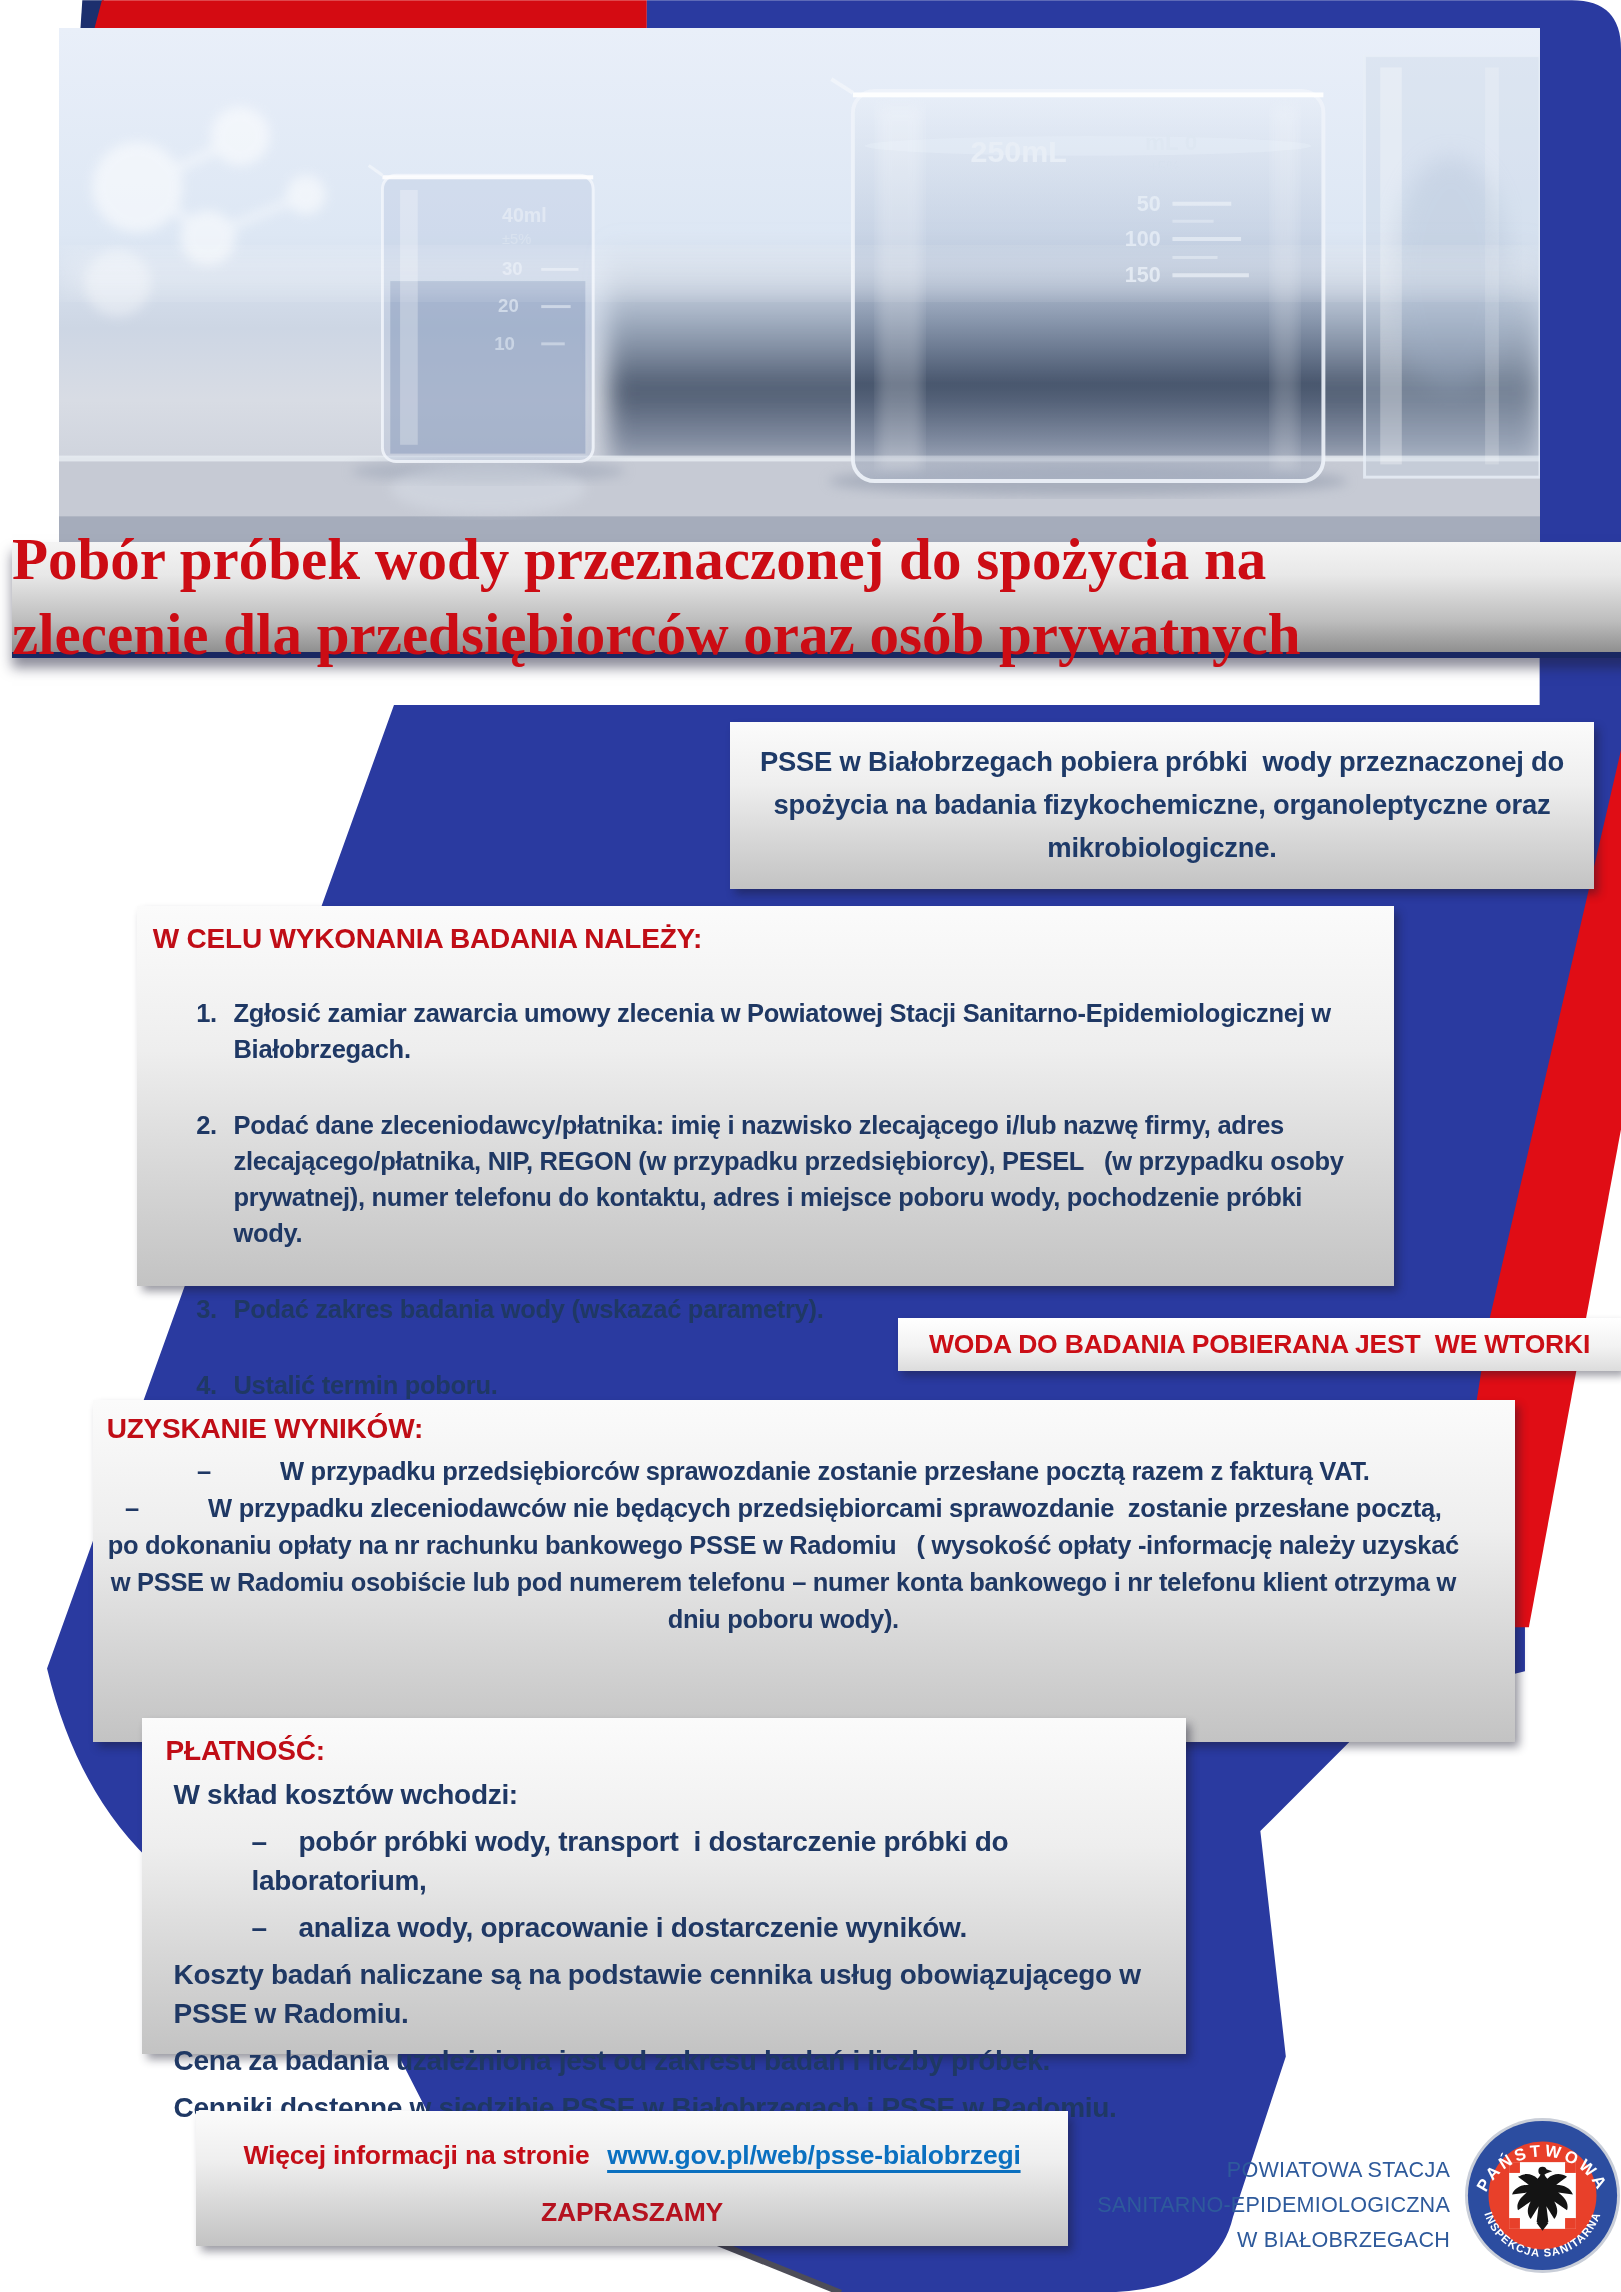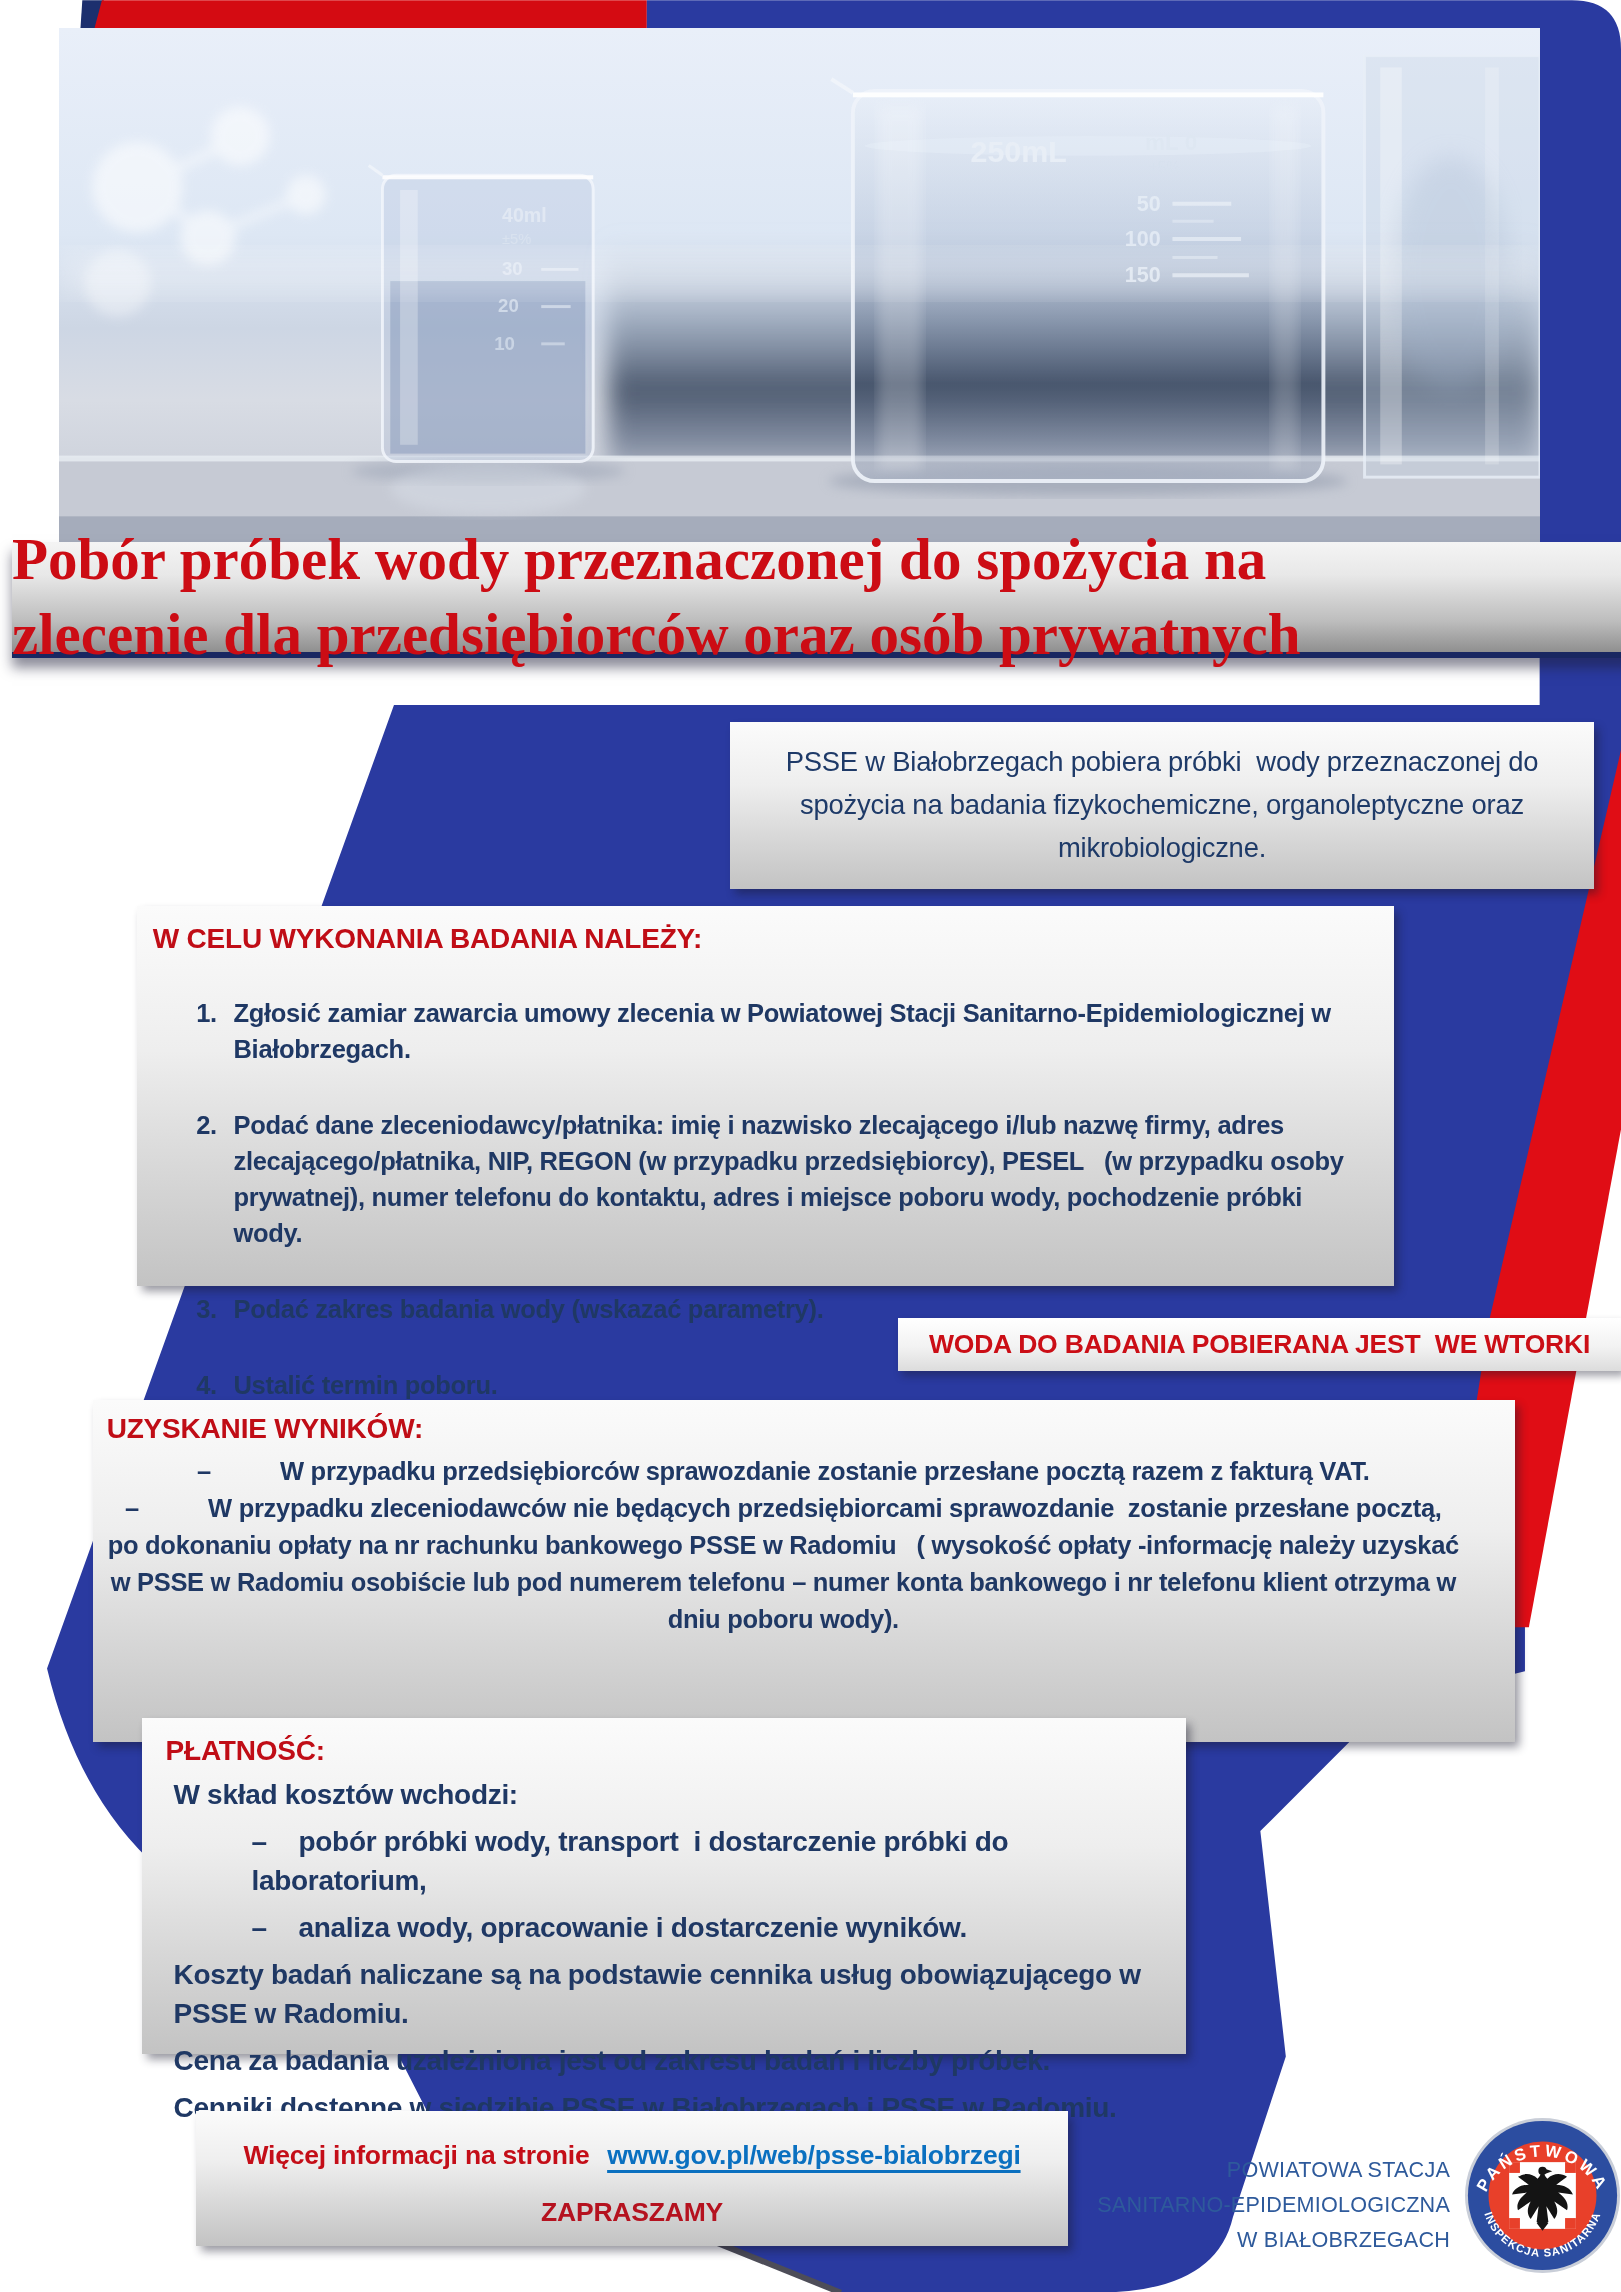--- a/index.html
+++ b/index.html
@@ -32,21 +32,21 @@
     box-shadow:0 9.8px 11.8px rgba(30,30,55,.5);
     display:flex; flex-direction:column; justify-content:center; 
   }
   .titleband .tline {
     font-family:"Liberation Serif", serif; font-weight:bold;
     font-size:59px; line-height:75px; color:#cc0c14; letter-spacing:0px;
   }
 
   .intro-box { left:730px; top:722px; width:864px; height:167px; padding:17.6px 21.6px;
     text-align:center; }
-  .intro-box .txt { font-size:27.4px; line-height:43px; font-weight:normal; color:#1e3a68;
+  .intro-box .txt { font-size:27.4px; line-height:43px; font-weight:bold; color:#1e3a68;
     white-space:pre-wrap; letter-spacing:-0.2px; }
 
   .steps-box { left:137px; top:906px; width:1257px; height:380px; padding:15.7px 19.6px 0 15.7px; }
   .red-head { color:#c00d16; font-weight:bold; font-size:28px; line-height:33px;
     letter-spacing:-0.2px; margin:0 0 7.8px 0; }
   .steps-box ol { margin:5.9px 0 0 0; padding:0 0 0 71px; }
   .steps-box li { font-size:25.5px; line-height:36px; font-weight:bold; color:#1f3864;
     letter-spacing:-0.3px; padding-left:9.8px; white-space:pre-wrap;margin-top:40px; }
   .steps-box li::marker { color:#1f3864; font-weight:bold; }
 

